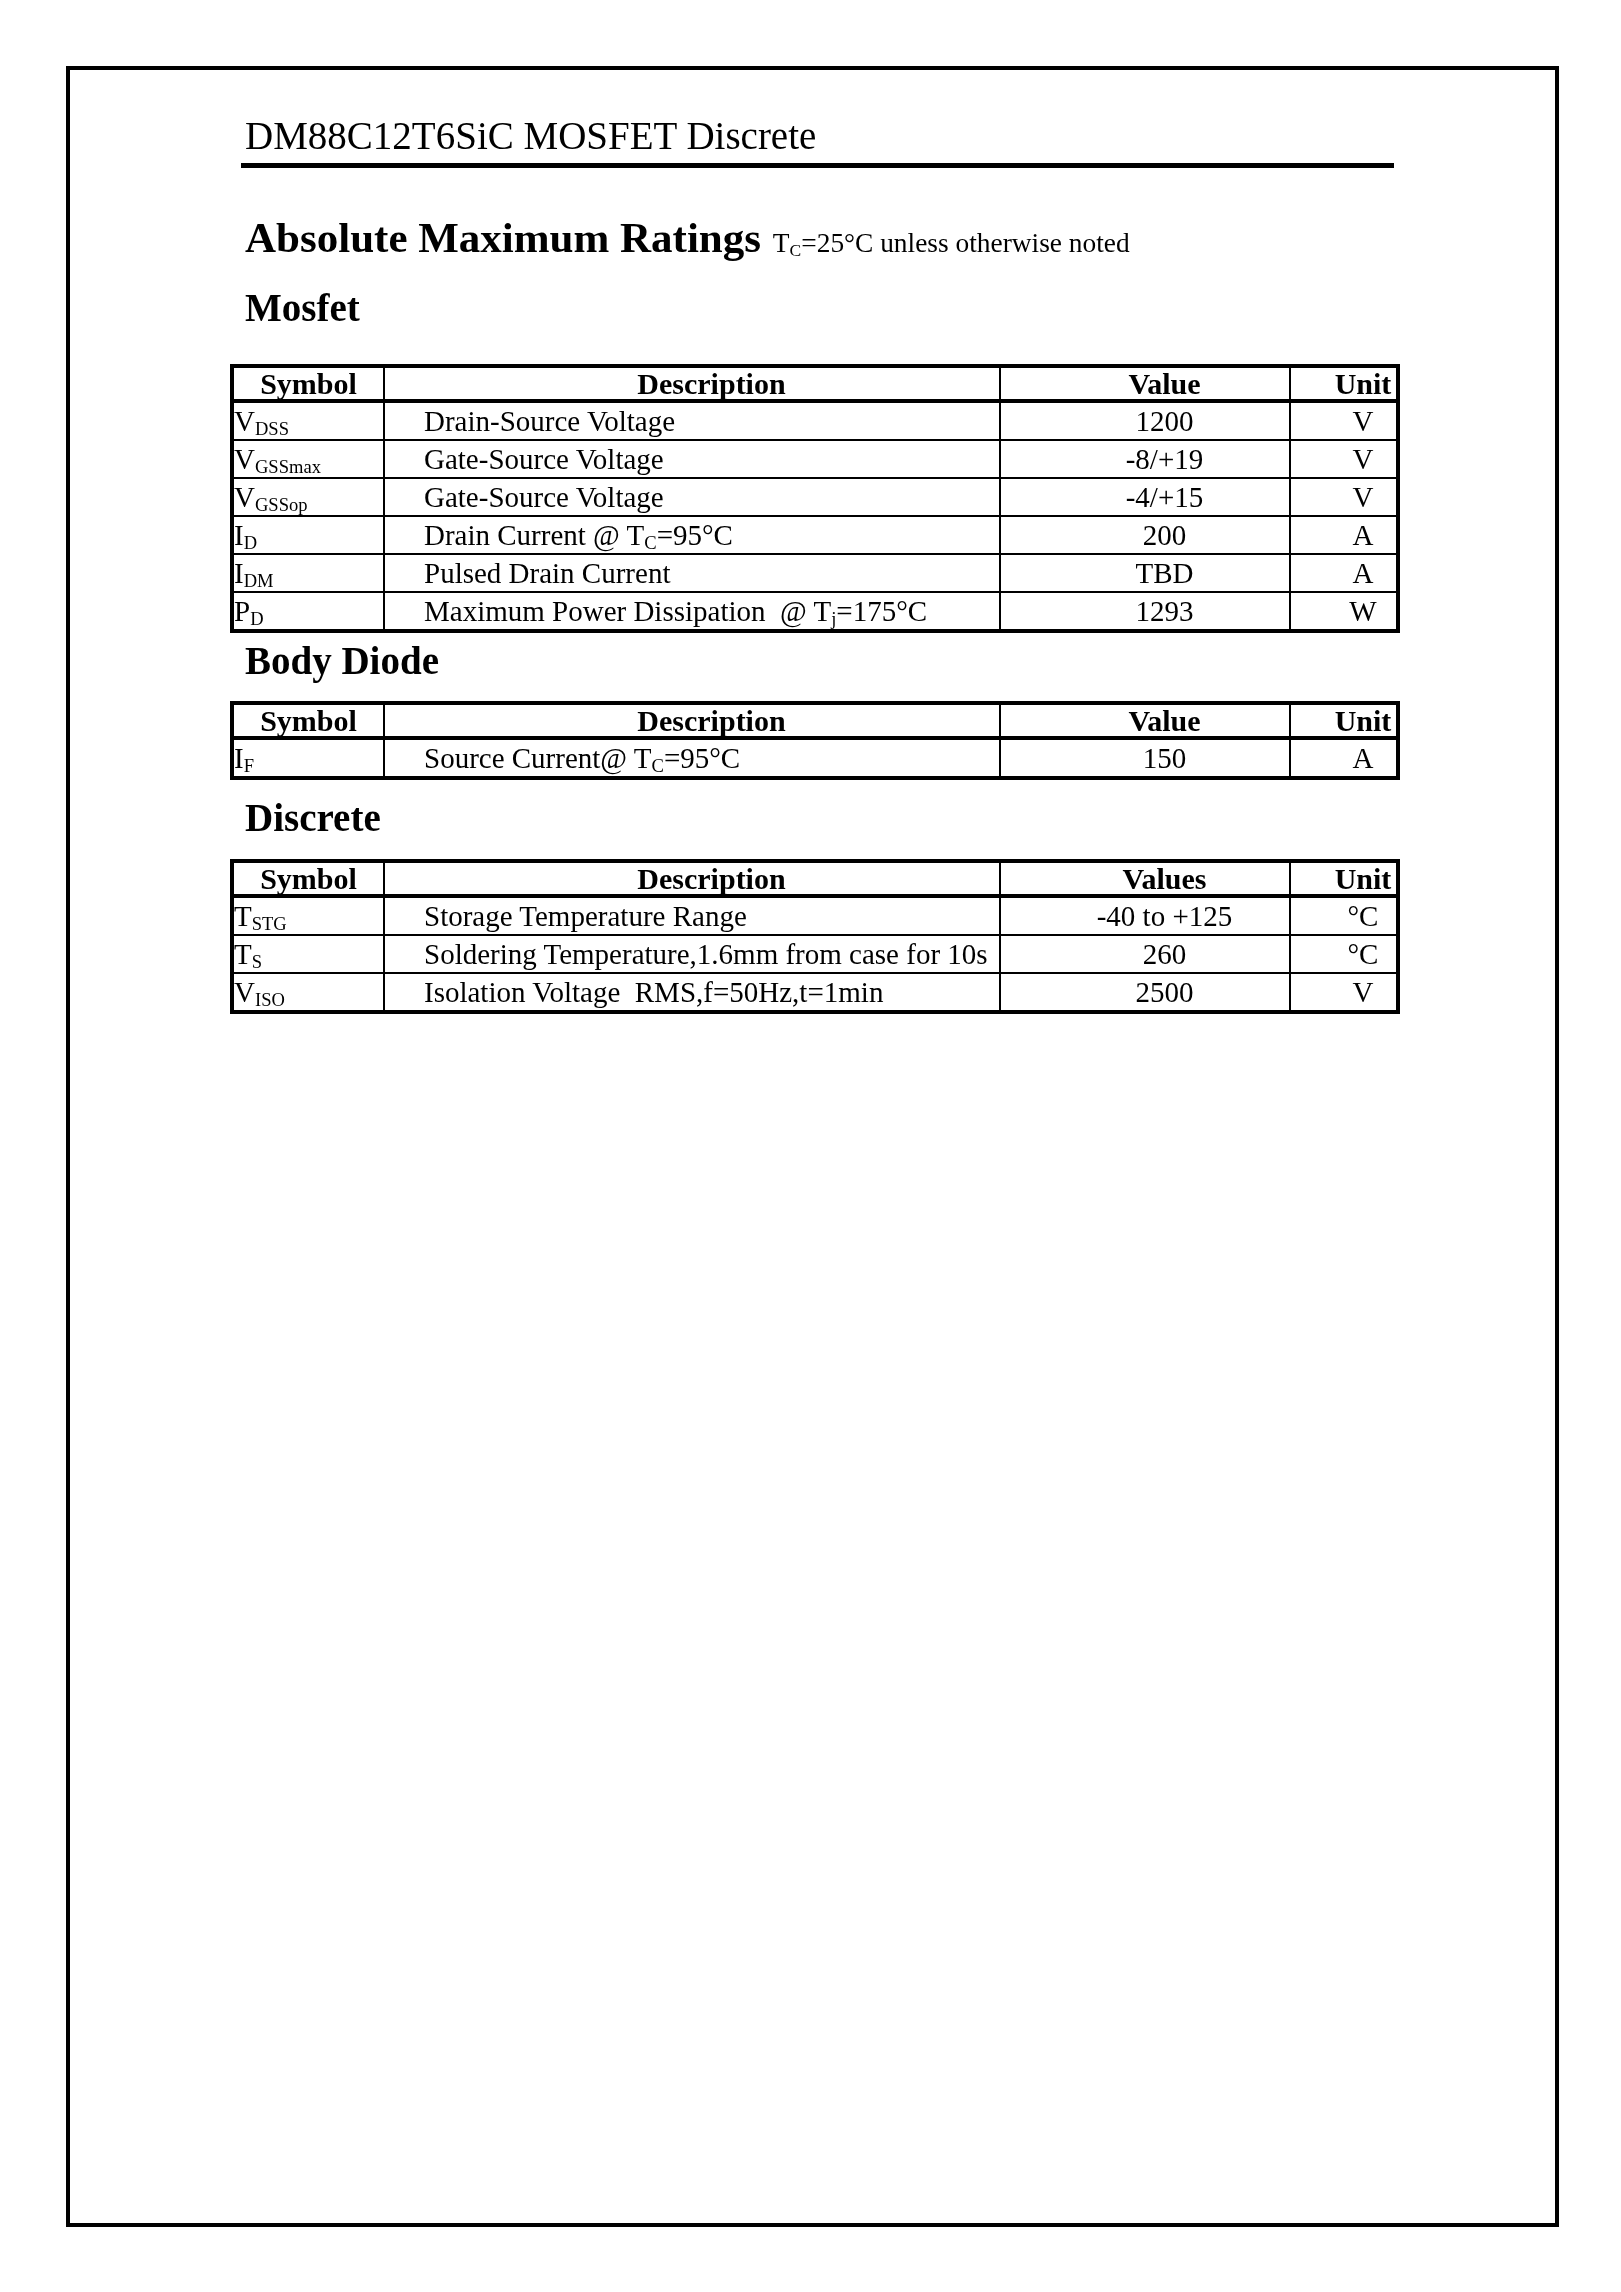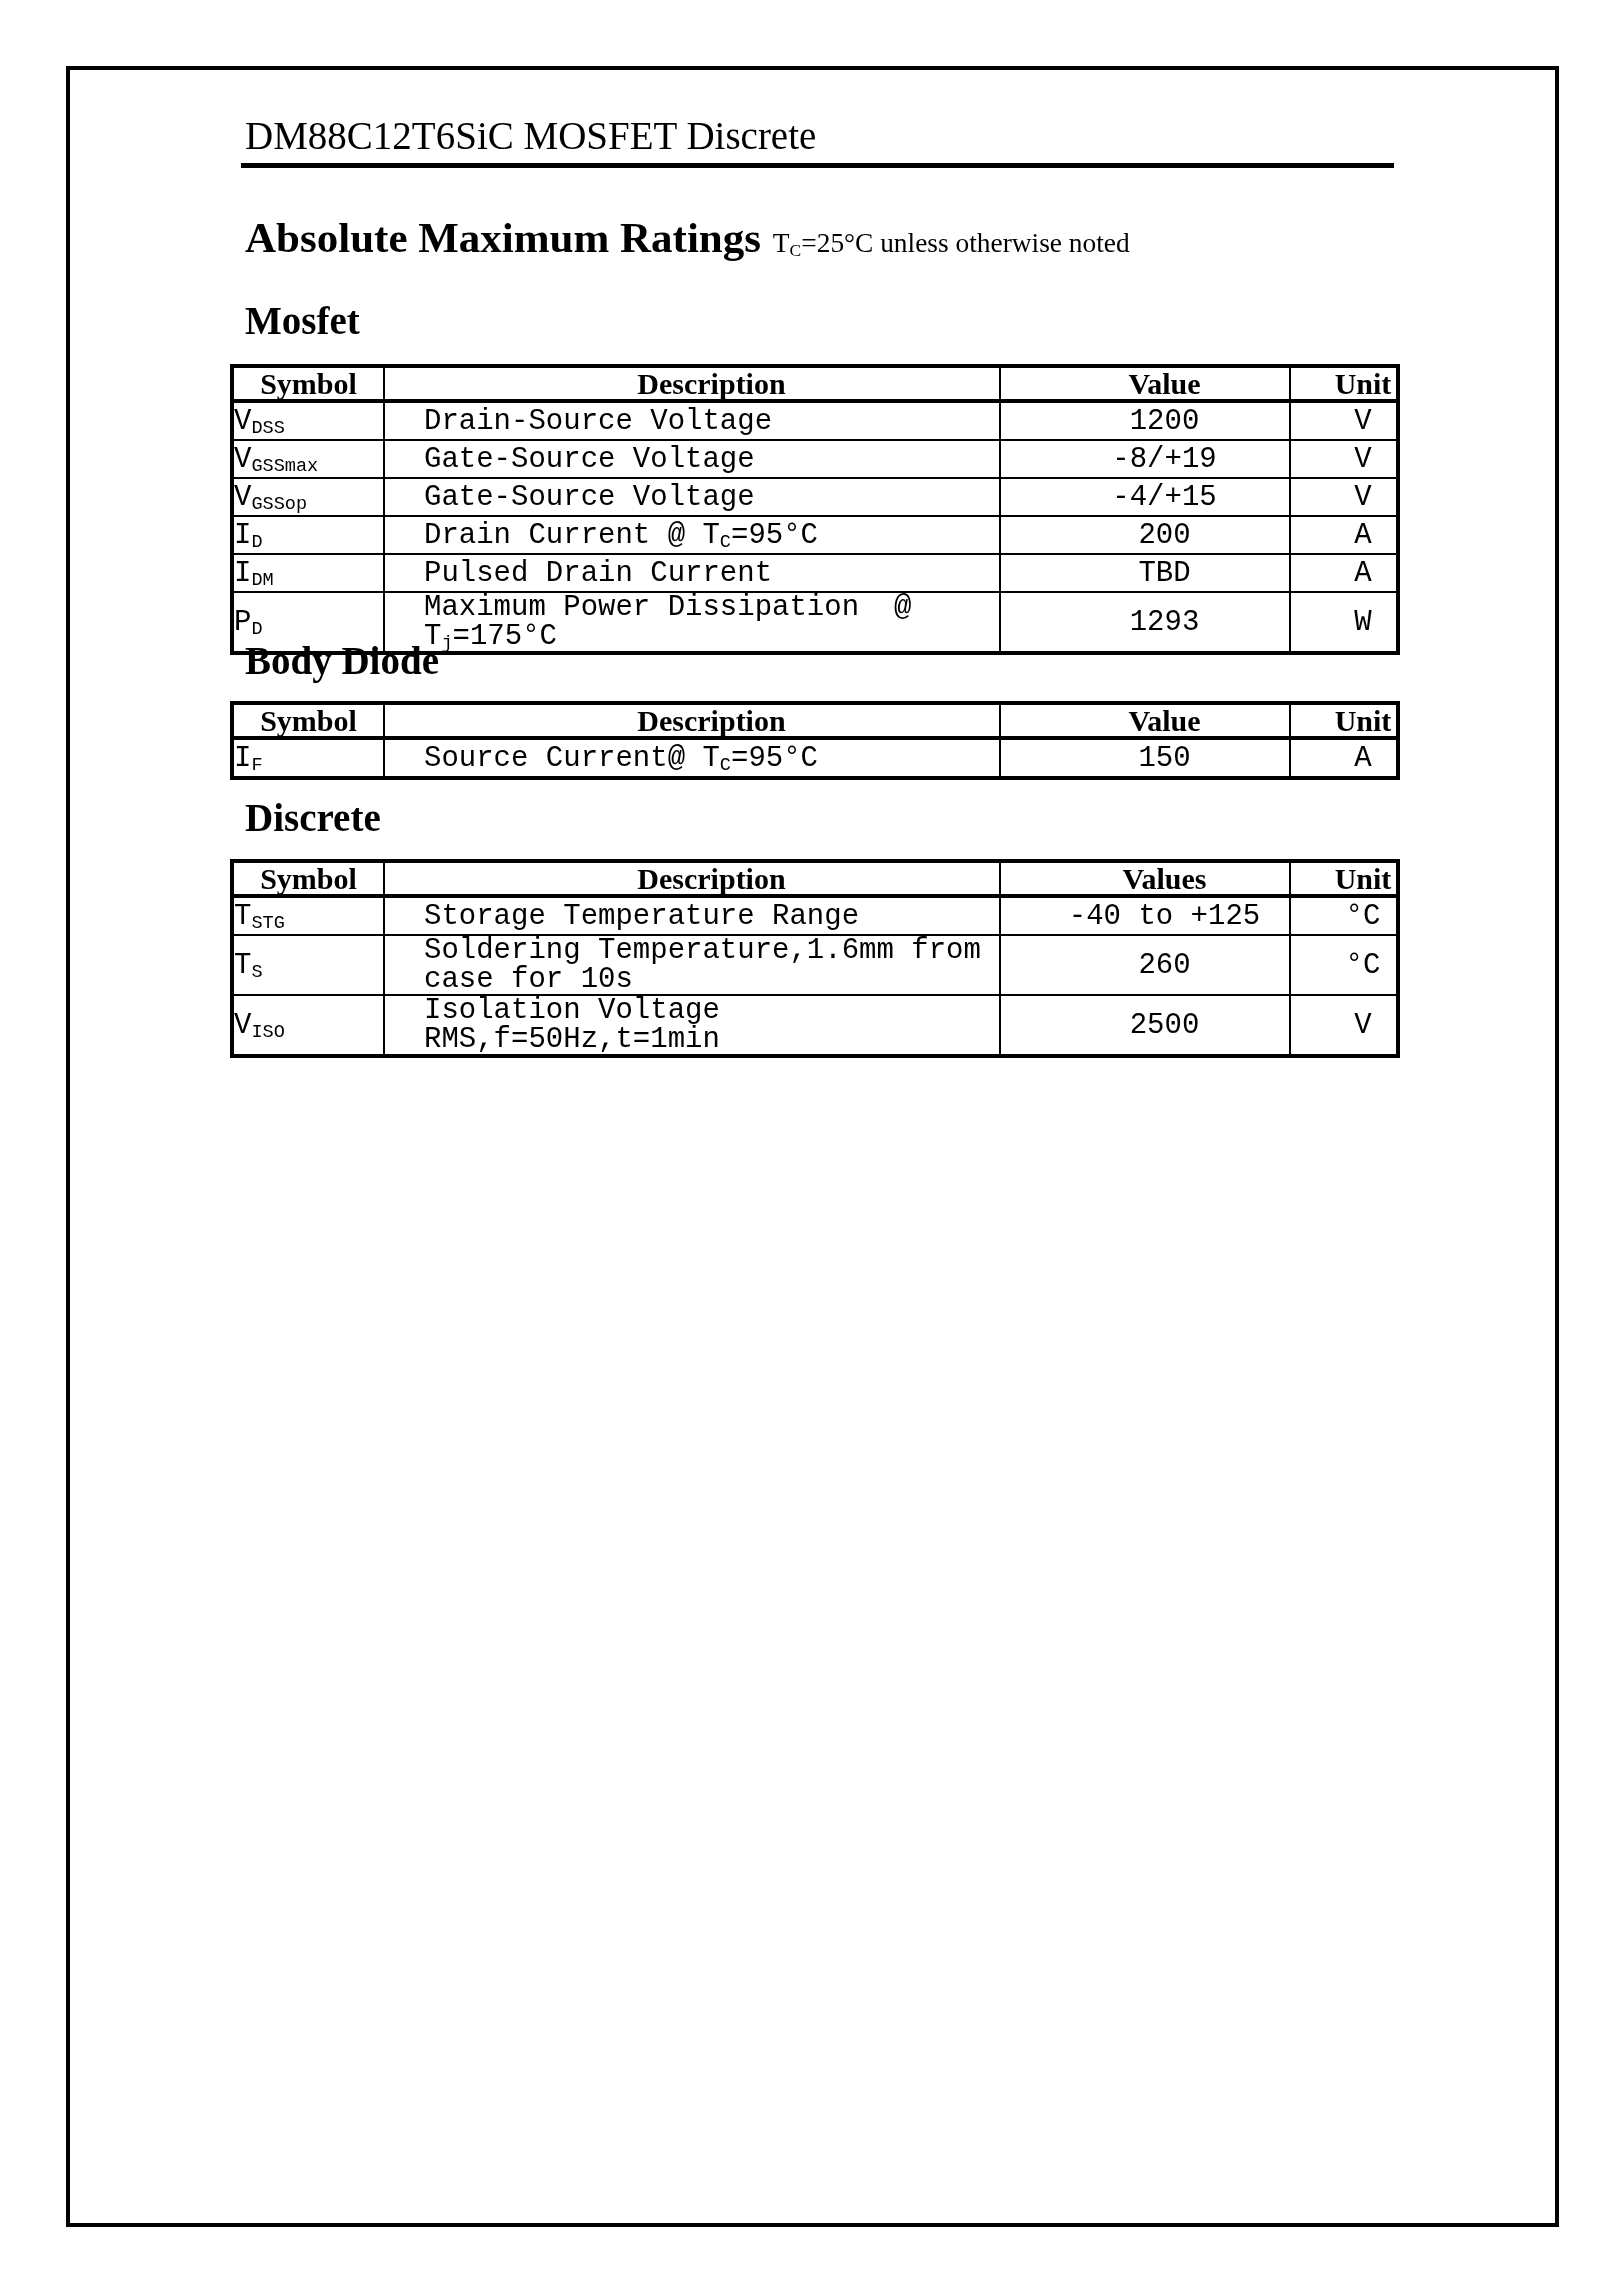--- a/index.html
+++ b/index.html
@@ -85,21 +85,20 @@
     height: 31px;
     line-height: 1;
     padding: 0;
   }
   table.ratings td {
     font-size: 29px;
     height: 36px;
     line-height: 1;
     vertical-align: middle;
     padding: 0;
-    font-family: Liberation Mono, monospace;
   }
   table.ratings th + th,
   table.ratings td + td {
     border-left: 2.9px solid #000000;
     padding-left: 39px;
   }
   table.ratings tbody tr + tr td {
     border-top: 2.9px solid #000000;
   }
   td.cell-symbol { text-align: left; padding-left: 12.7px; }
@@ -124,21 +123,21 @@
   <span>SiC MOSFET Discrete</span>
 </div>
 
 <div class="header-rule"></div>
 
 <div class="title-row">
   <span class="title-main">Absolute Maximum Ratings</span>
   <span class="title-cond">T<sub>C</sub>=25°C unless otherwise noted</span>
 </div>
 
-<h2 class="section-heading" style="top:301px">Mosfet</h2>
+<h2 class="section-heading" style="top:288px">Mosfet</h2>
 <table class="ratings" style="top:364px">
   <colgroup>
       <col style="width:152px">
       <col style="width:616px">
       <col style="width:290px">
       <col style="width:108px">
     </colgroup>
 <thead>
       <tr>
         <th>Symbol</th>

